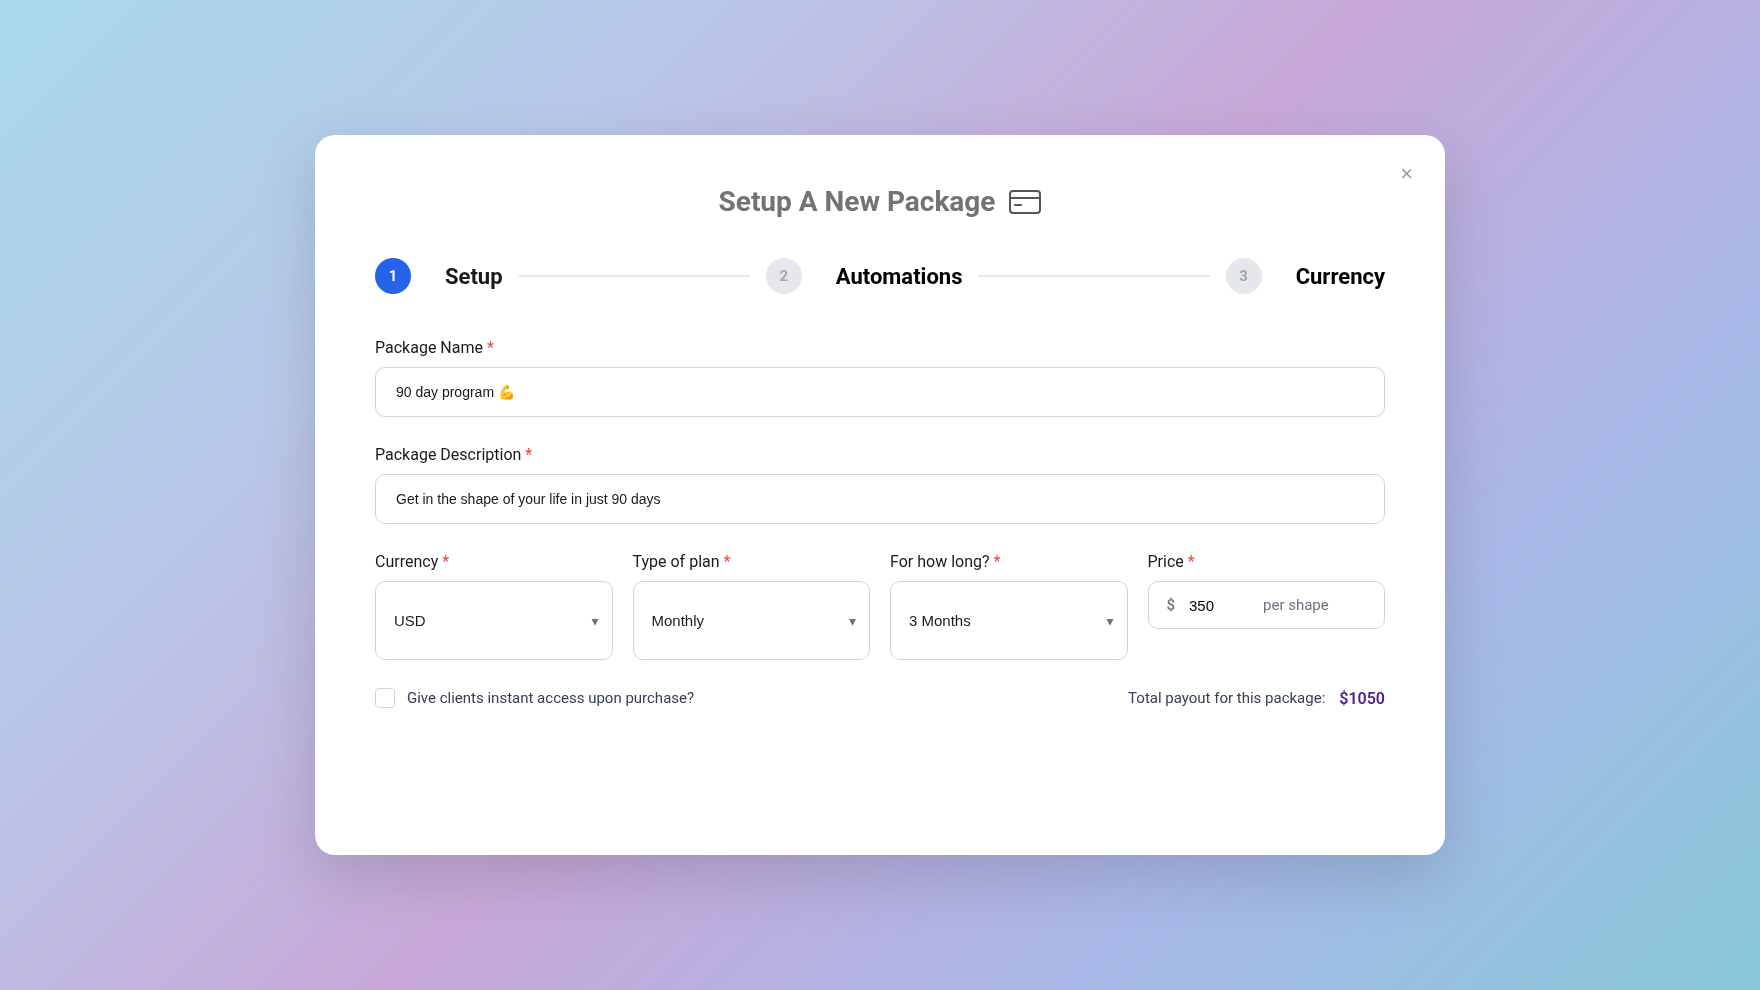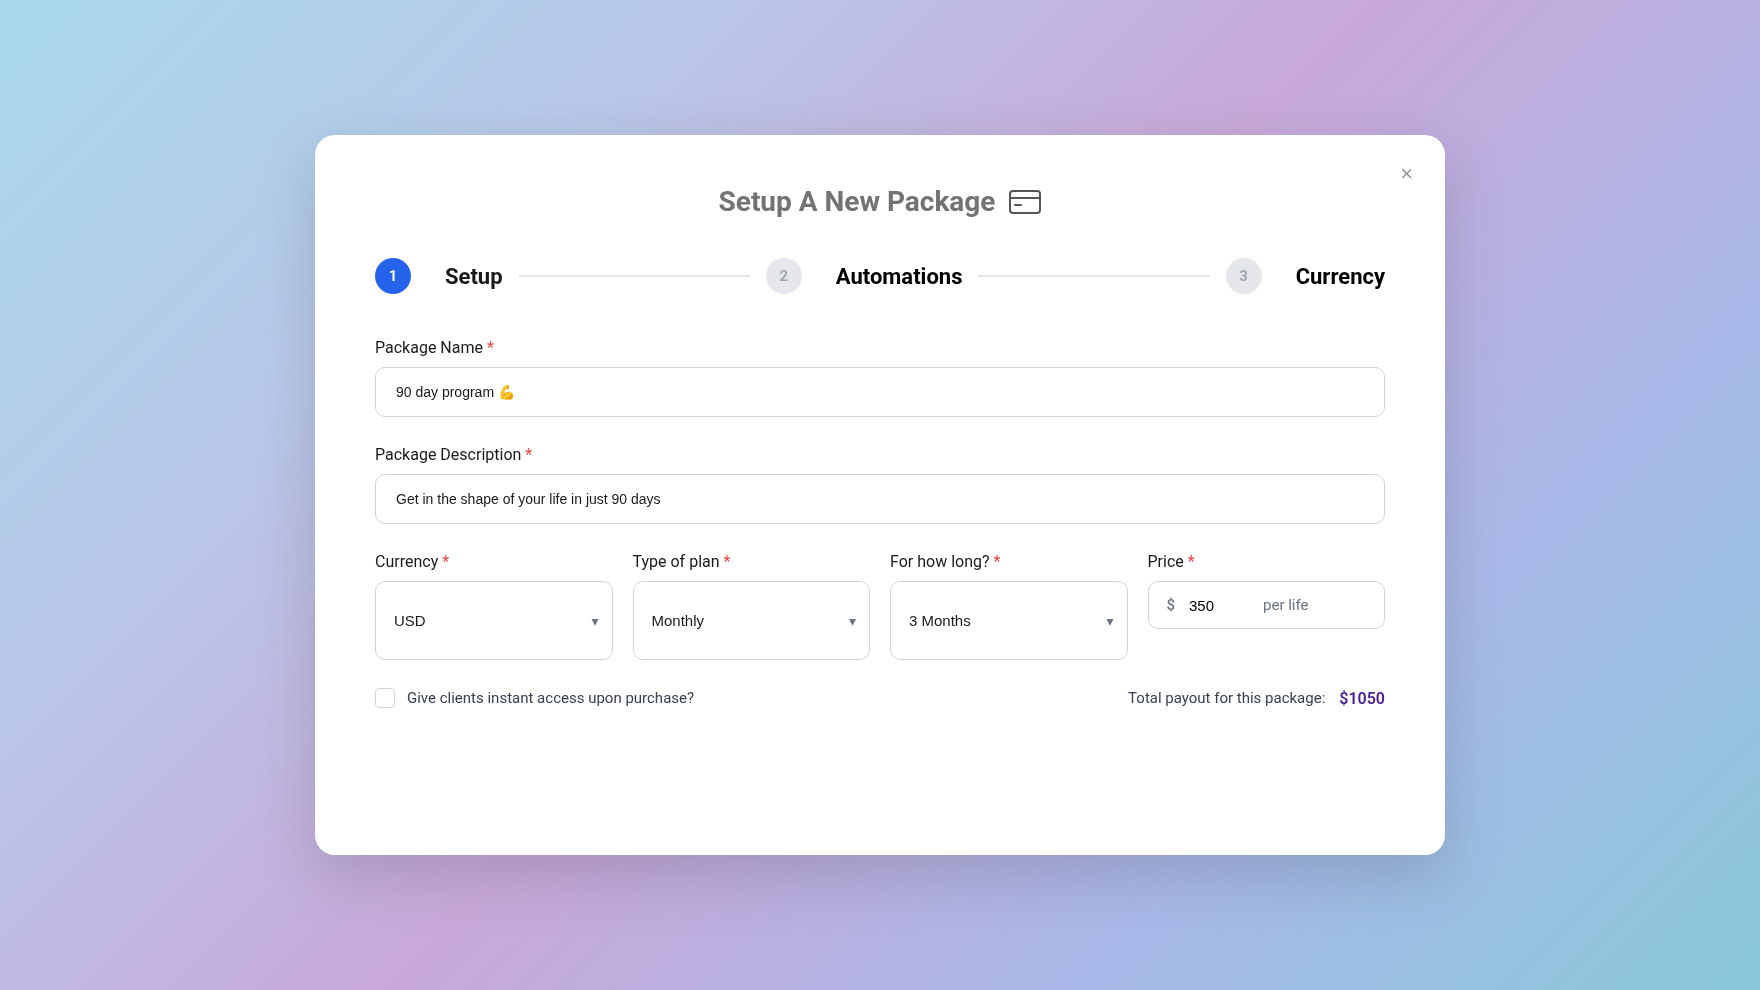--- a/index.html
+++ b/index.html
@@ -384,21 +384,21 @@
       </div>
 
       <div class="field-col">
         <div class="field-label">
           <span>Price</span>
           <span class="required-star">*</span>
         </div>
         <div class="price-input-wrapper">
           <span class="price-symbol">$</span>
           <input type="text" class="price-number-input" value="350" style="">
-          <span class="price-suffix">per life</span>
+          <span class="price-suffix">per shape</span>
         </div>
       </div>
 
     </div>
 
     <div class="bottom-row">
       <label class="checkbox-label">
         <input type="checkbox" class="checkbox-input" style="">
         <span>Give clients instant access upon purchase?</span>
       </label>

